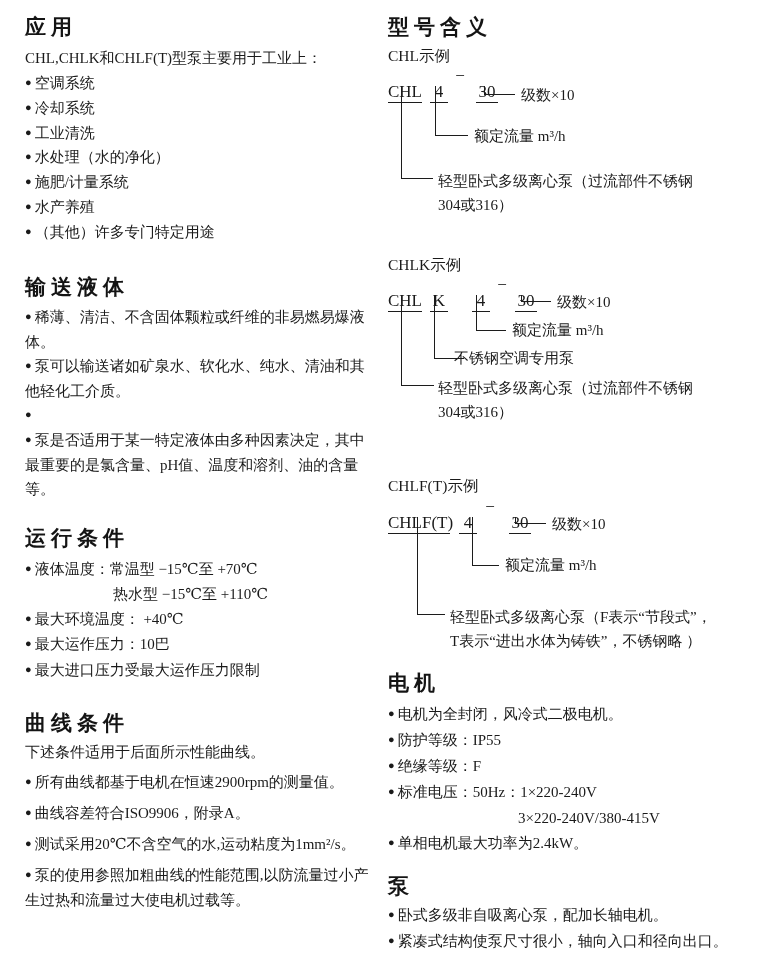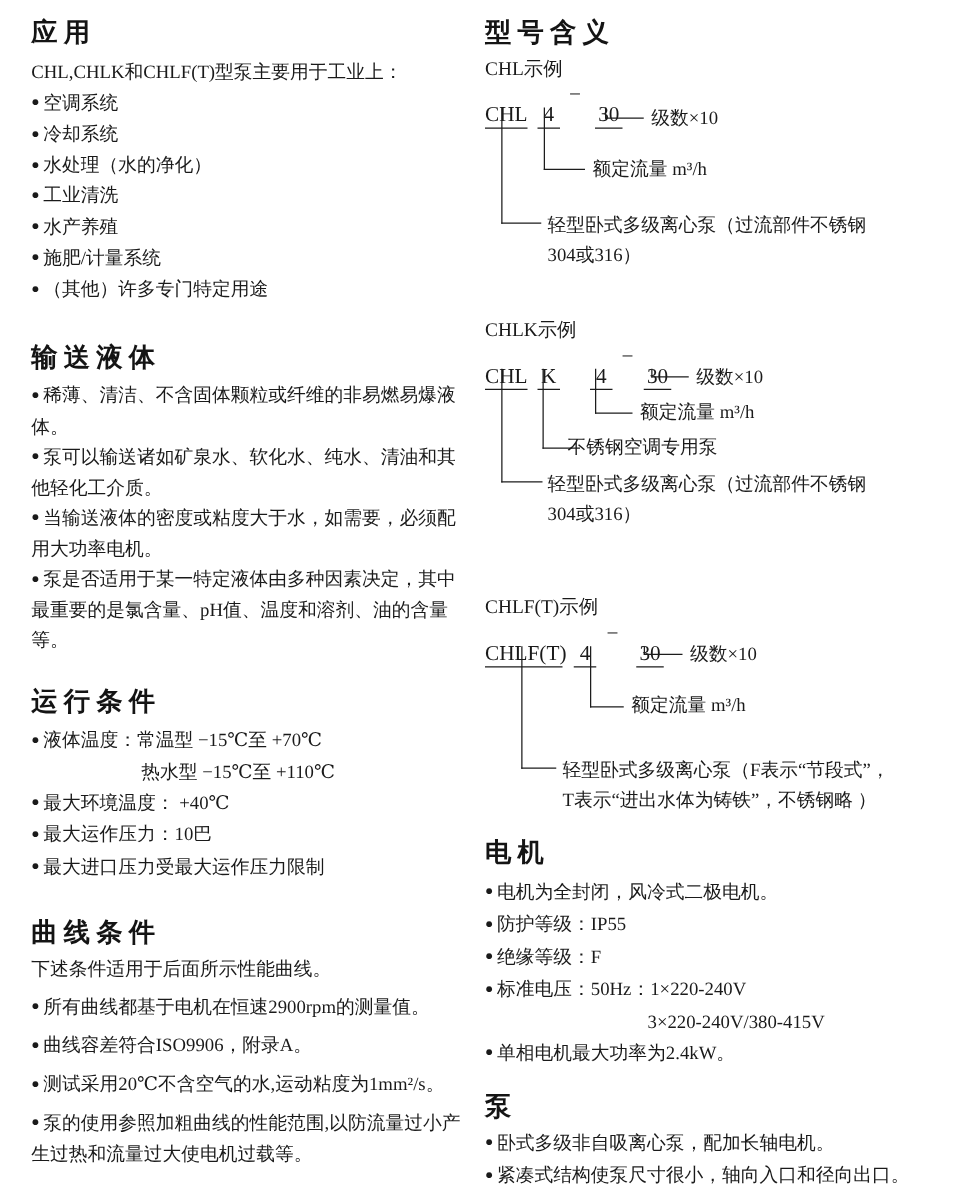--- a/index.html
+++ b/index.html
@@ -110,32 +110,32 @@
 </head>
 <body>
 
 <div class="col" id="col-left">
 
   <h2 class="hd">应用</h2>
   <div class="txt intro">CHL,CHLK和CHLF(T)型泵主要用于工业上：</div>
   <div class="app-list">
     <div class="li txt"><span class="dot"></span><span>空调系统</span></div>
     <div class="li txt"><span class="dot"></span><span>冷却系统</span></div>
+    <div class="li txt"><span class="dot"></span><span>工业清洗</span></div>
     <div class="li txt"><span class="dot"></span><span>水处理（水的净化）</span></div>
-    <div class="li txt"><span class="dot"></span><span>工业清洗</span></div>
+    <div class="li txt"><span class="dot"></span><span>施肥/计量系统</span></div>
     <div class="li txt"><span class="dot"></span><span>水产养殖</span></div>
-    <div class="li txt"><span class="dot"></span><span>施肥/计量系统</span></div>
     <div class="li txt"><span class="dot"></span><span>（其他）许多专门特定用途</span></div>
   </div>
 
   <h2 class="hd sp28">输送液体</h2>
   <div class="liq-list">
     <div class="li txt"><span class="dot"></span><span>稀薄、清洁、不含固体颗粒或纤维的非易燃易爆液体。</span></div>
     <div class="li txt"><span class="dot"></span><span>泵可以输送诸如矿泉水、软化水、纯水、清油和其他轻化工介质。</span></div>
-    <div class="li txt"><span class="dot"></span><span>当输送液体的密度或粘度大于水，如需要，必须配用大功率电机。</span></div>
+    <div class="li txt"><span class="dot"></span></div>
     <div class="li txt"><span class="dot"></span><span>泵是否适用于某一特定液体由多种因素决定，其中最重要的是氯含量、pH值、温度和溶剂、油的含量等。</span></div>
   </div>
 
   <h2 class="hd sp24">运行条件</h2>
   <div class="op-list">
     <div class="li txt"><span class="dot"></span><span>液体温度：常温型 −15℃至 +70℃</span></div>
     <div class="cont txt">热水型 −15℃至 +110℃</div>
     <div class="li txt"><span class="dot"></span><span>最大环境温度： +40℃</span></div>
     <div class="li txt"><span class="dot"></span><span>最大运作压力：10巴</span></div>
     <div class="li txt"><span class="dot"></span><span>最大进口压力受最大运作压力限制</span></div>

